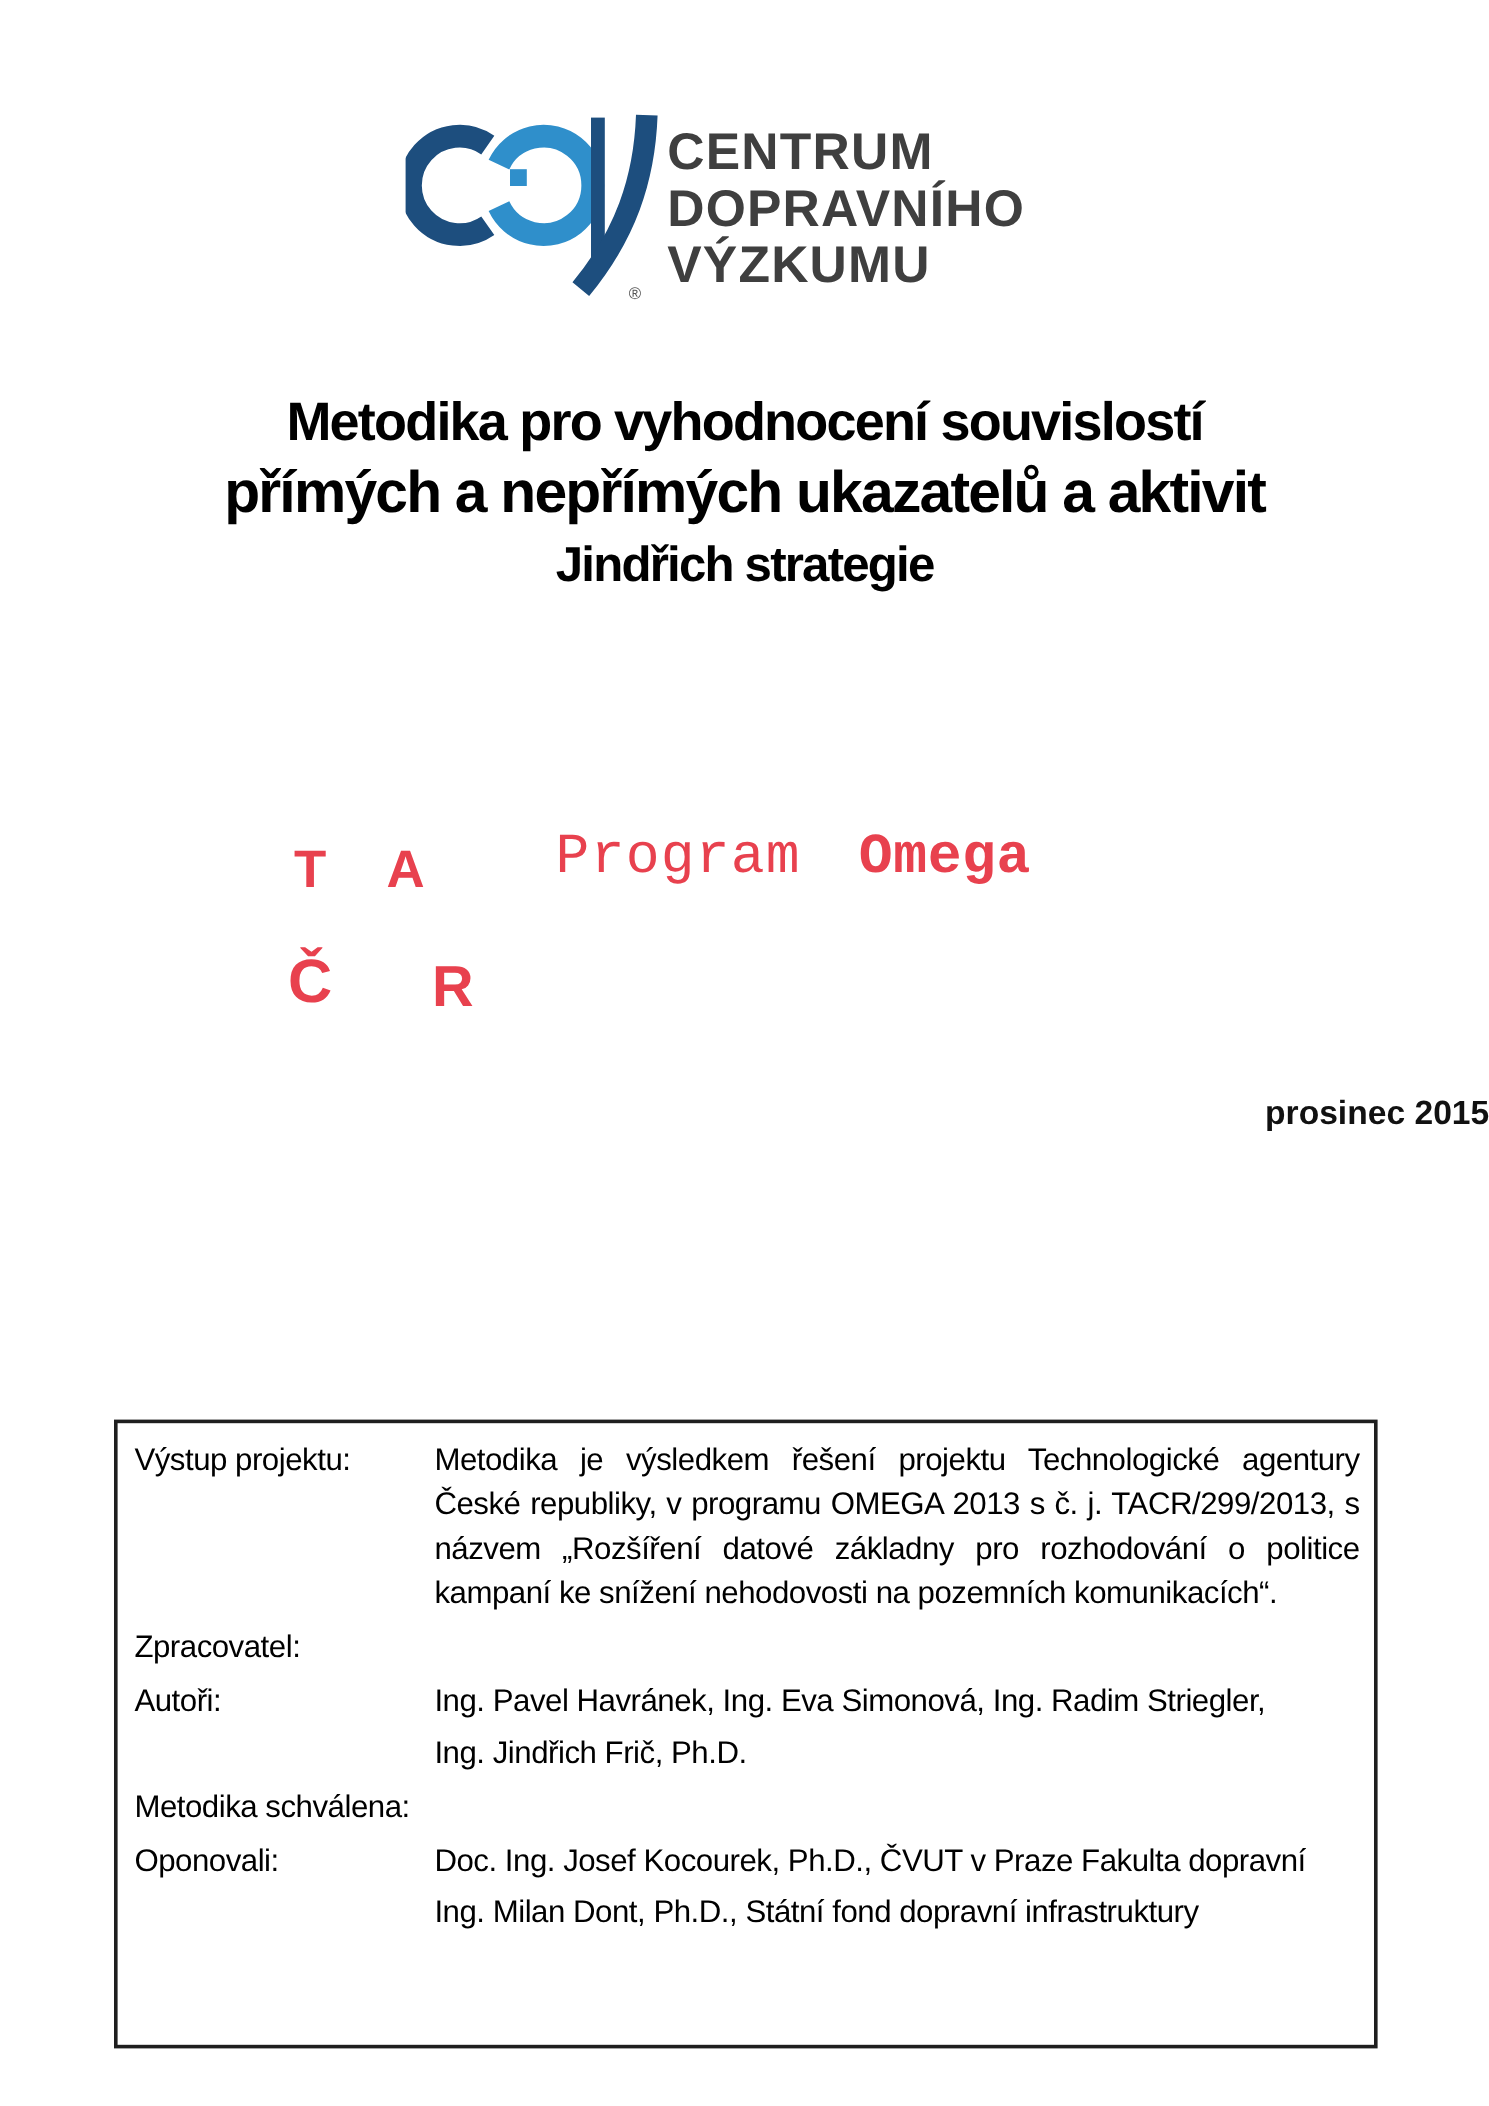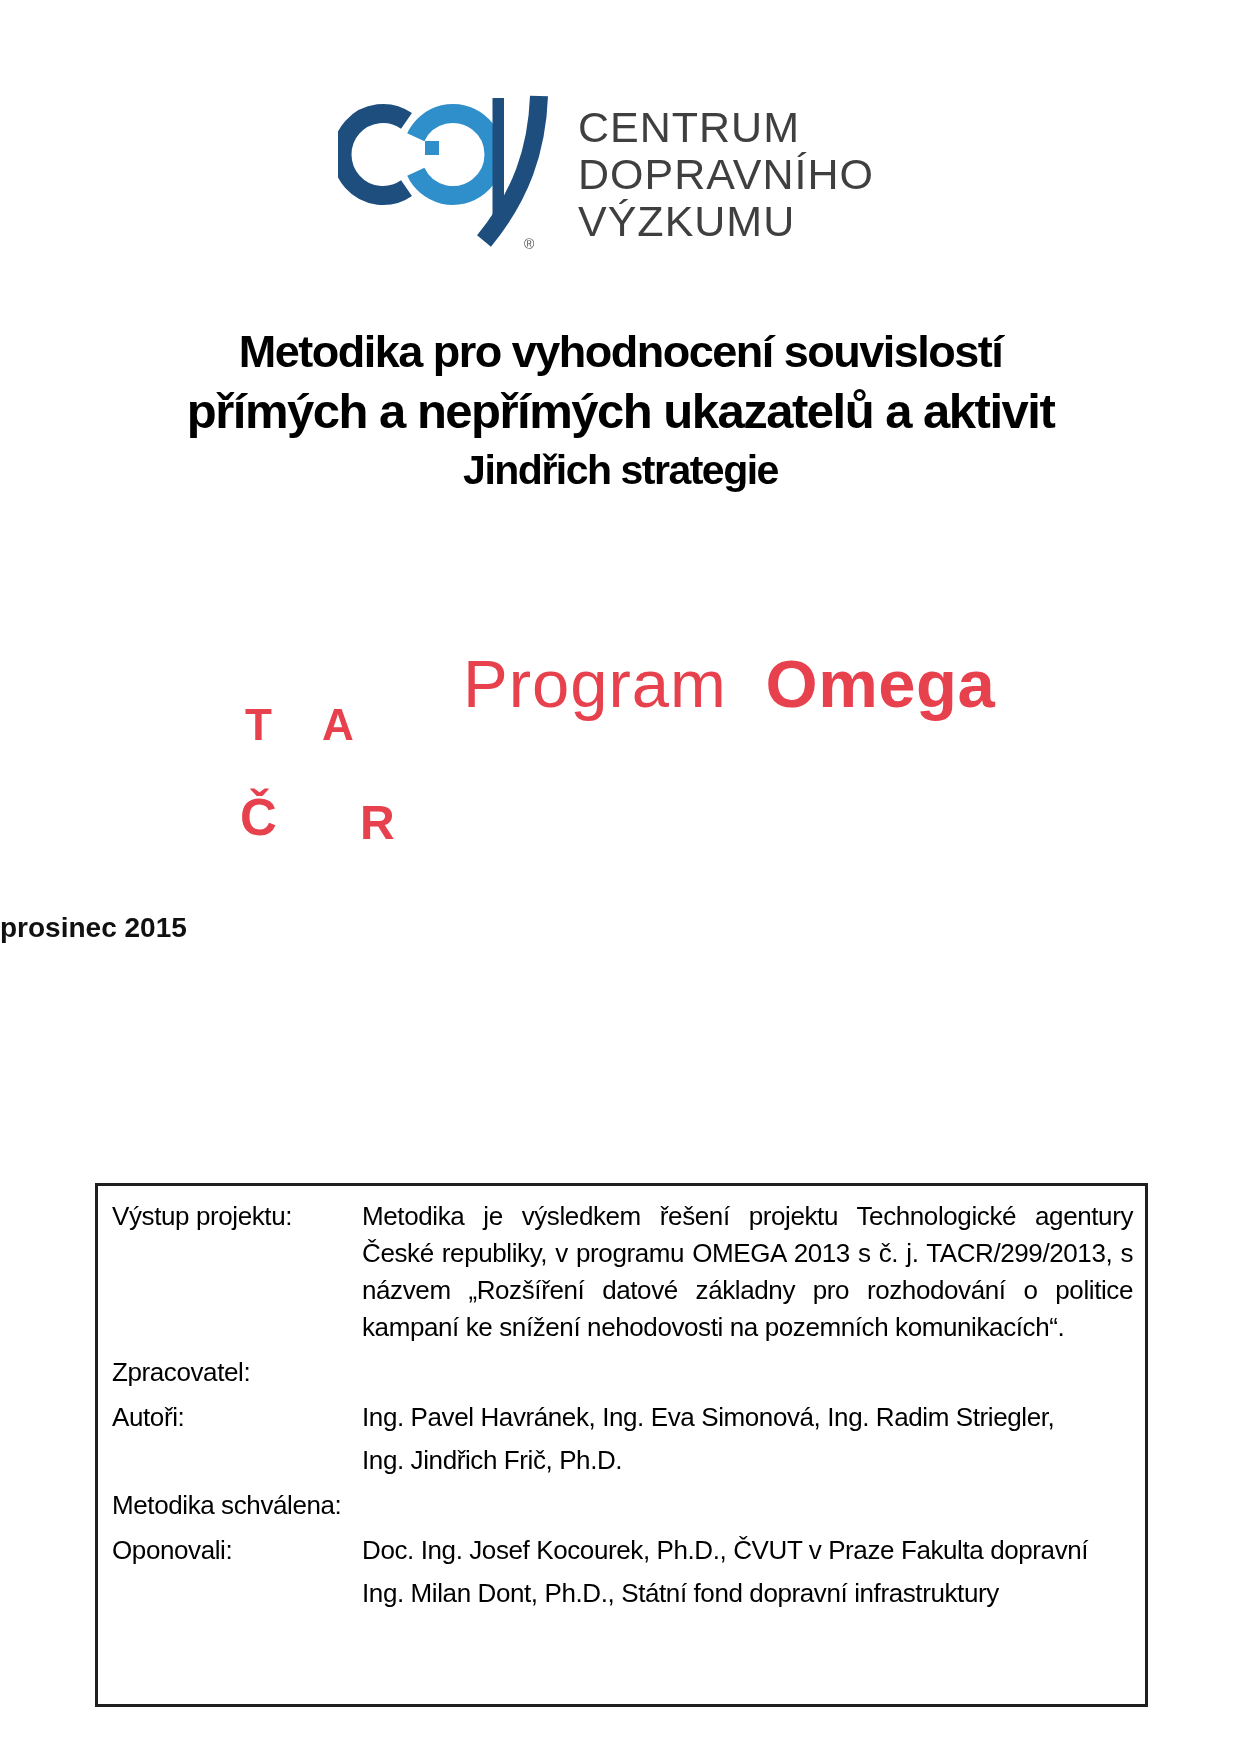--- a/index.html
+++ b/index.html
@@ -17,25 +17,25 @@
     background:#ffffff;
     font-family:"Liberation Sans", sans-serif;
     color:var(--text-dark);
     overflow:hidden;
   }
 
   
   .cdv-logo{position:absolute;left:338px;top:92px;display:flex;}
   .cdv-mark{width:218px;height:160px;flex:0 0 auto;}
   .org-text{
-    margin-left:22px;margin-top:12px;
+    margin-left:0;margin-top:12px;
     font-size:43px;line-height:47px;
     letter-spacing:1px;
     color:var(--org-gray);
-    font-weight:400;
+    font-weight:700;
     white-space:nowrap;
   }
 
   
   .title-block{
     position:absolute;left:0;top:322px;width:100%;
     text-align:center;color:#000;
     font-weight:700;letter-spacing:-1.5px;
   }
   .title-line1{font-size:45px;line-height:59px;}
@@ -43,32 +43,33 @@
   .title-line3{font-size:41px;line-height:58px;}
 
   
   .tacr{position:absolute;color:var(--tacr-red);font-weight:700;}
   .tacr-t{left:245px;top:700px;font-size:44px;}
   .tacr-a{left:322px;top:700px;font-size:44px;}
   .tacr-c{left:240px;top:788px;font-size:51px;}
   .tacr-r{left:360px;top:795px;font-size:48px;}
 
   .program{
-    position:absolute;left:463px;top:634px;
+    position:absolute;left:463px;top:666px;
     color:var(--tacr-red);
-    font-size:67px;line-height:100px;
+    font-size:47px;line-height:100px;
     white-space:nowrap;
+    font-family:Liberation Mono, monospace;
   }
   .program .w1{font-weight:400;letter-spacing:1px;}
   .program .w2{font-weight:700;margin-left:20px;letter-spacing:0.5px;}
 
   
   .date-line{
     position:absolute;left:0;top:912px;width:100%;
-    text-align:left;
+    text-align:right;
     font-size:28px;font-weight:700;color:#111;
   }
 
   
   .infobox{
     position:absolute;left:95px;top:1183px;
     width:1053px;height:524px;
     border:3px solid #1f1f1f;
     box-sizing:border-box;
     padding:12px 12px 10px 14px;

